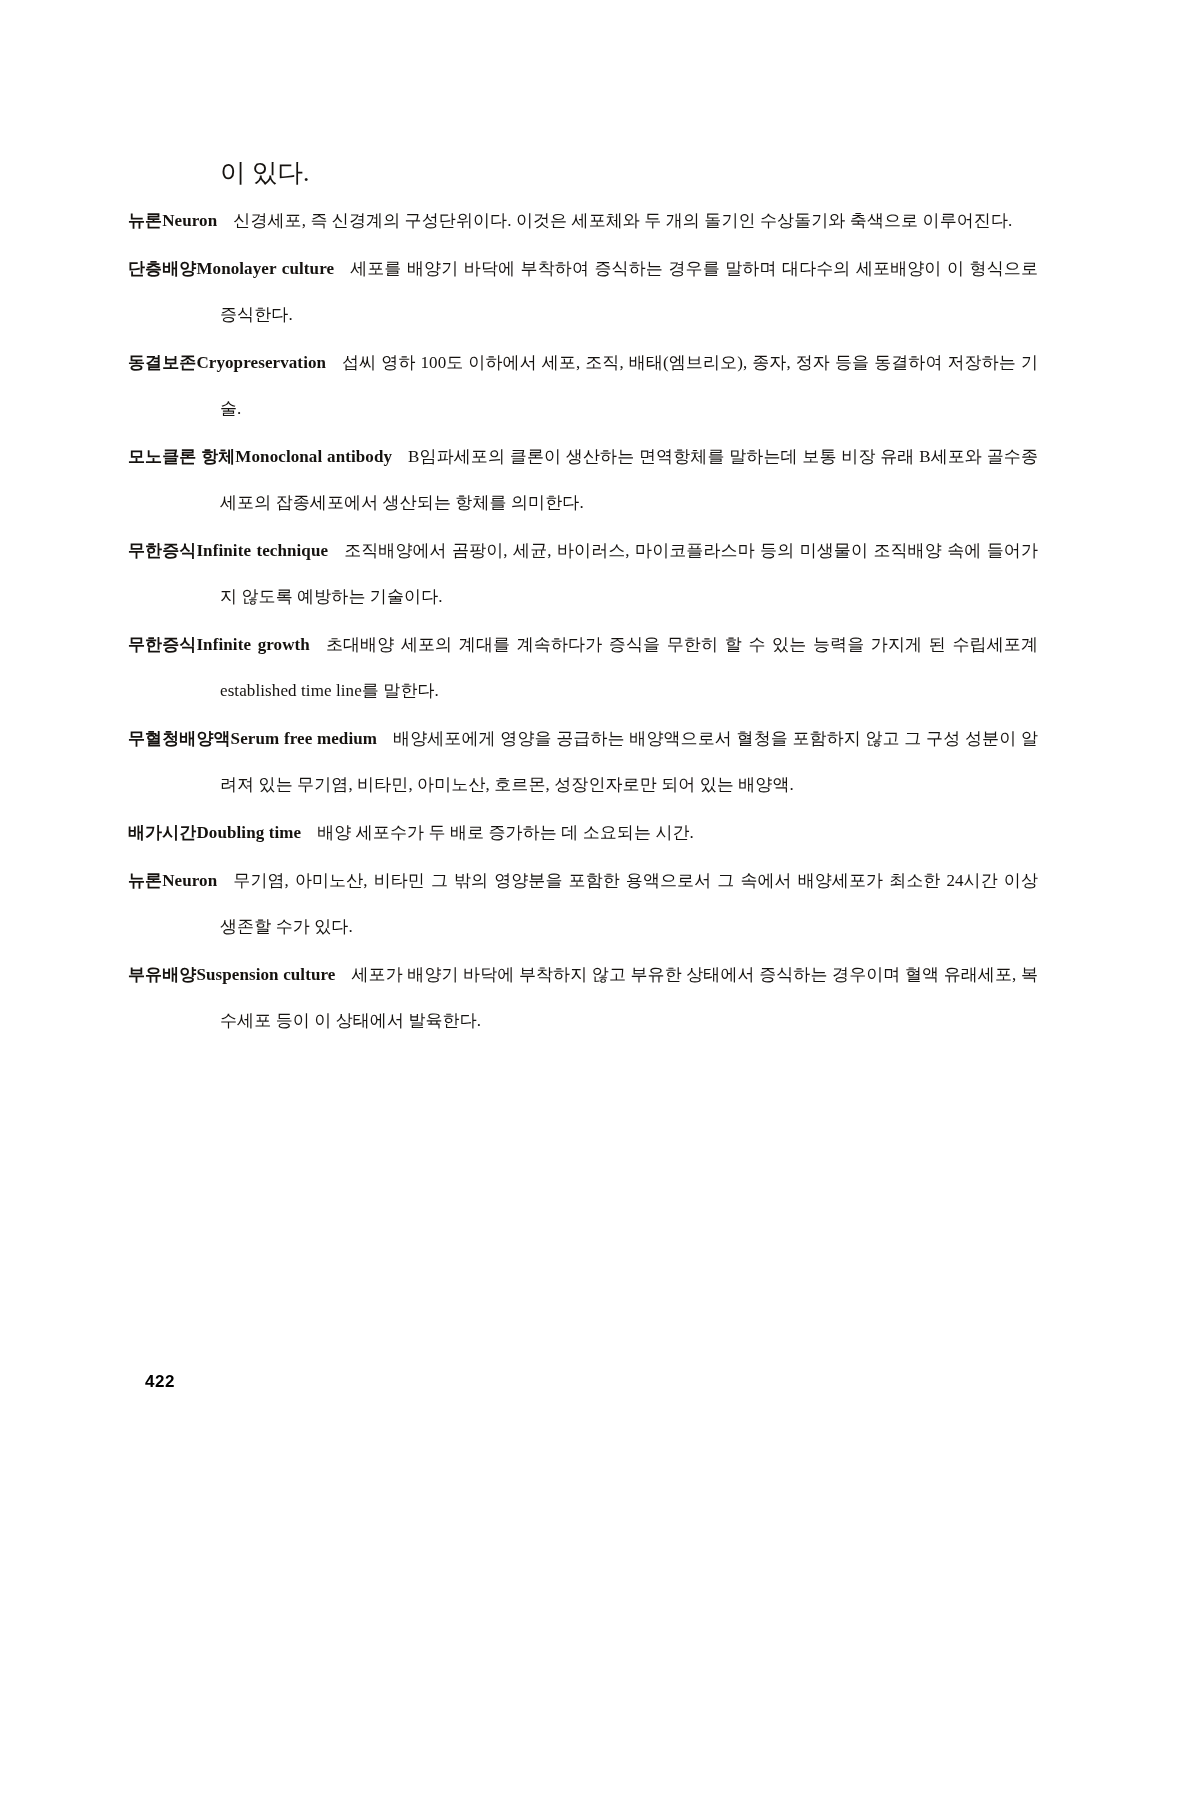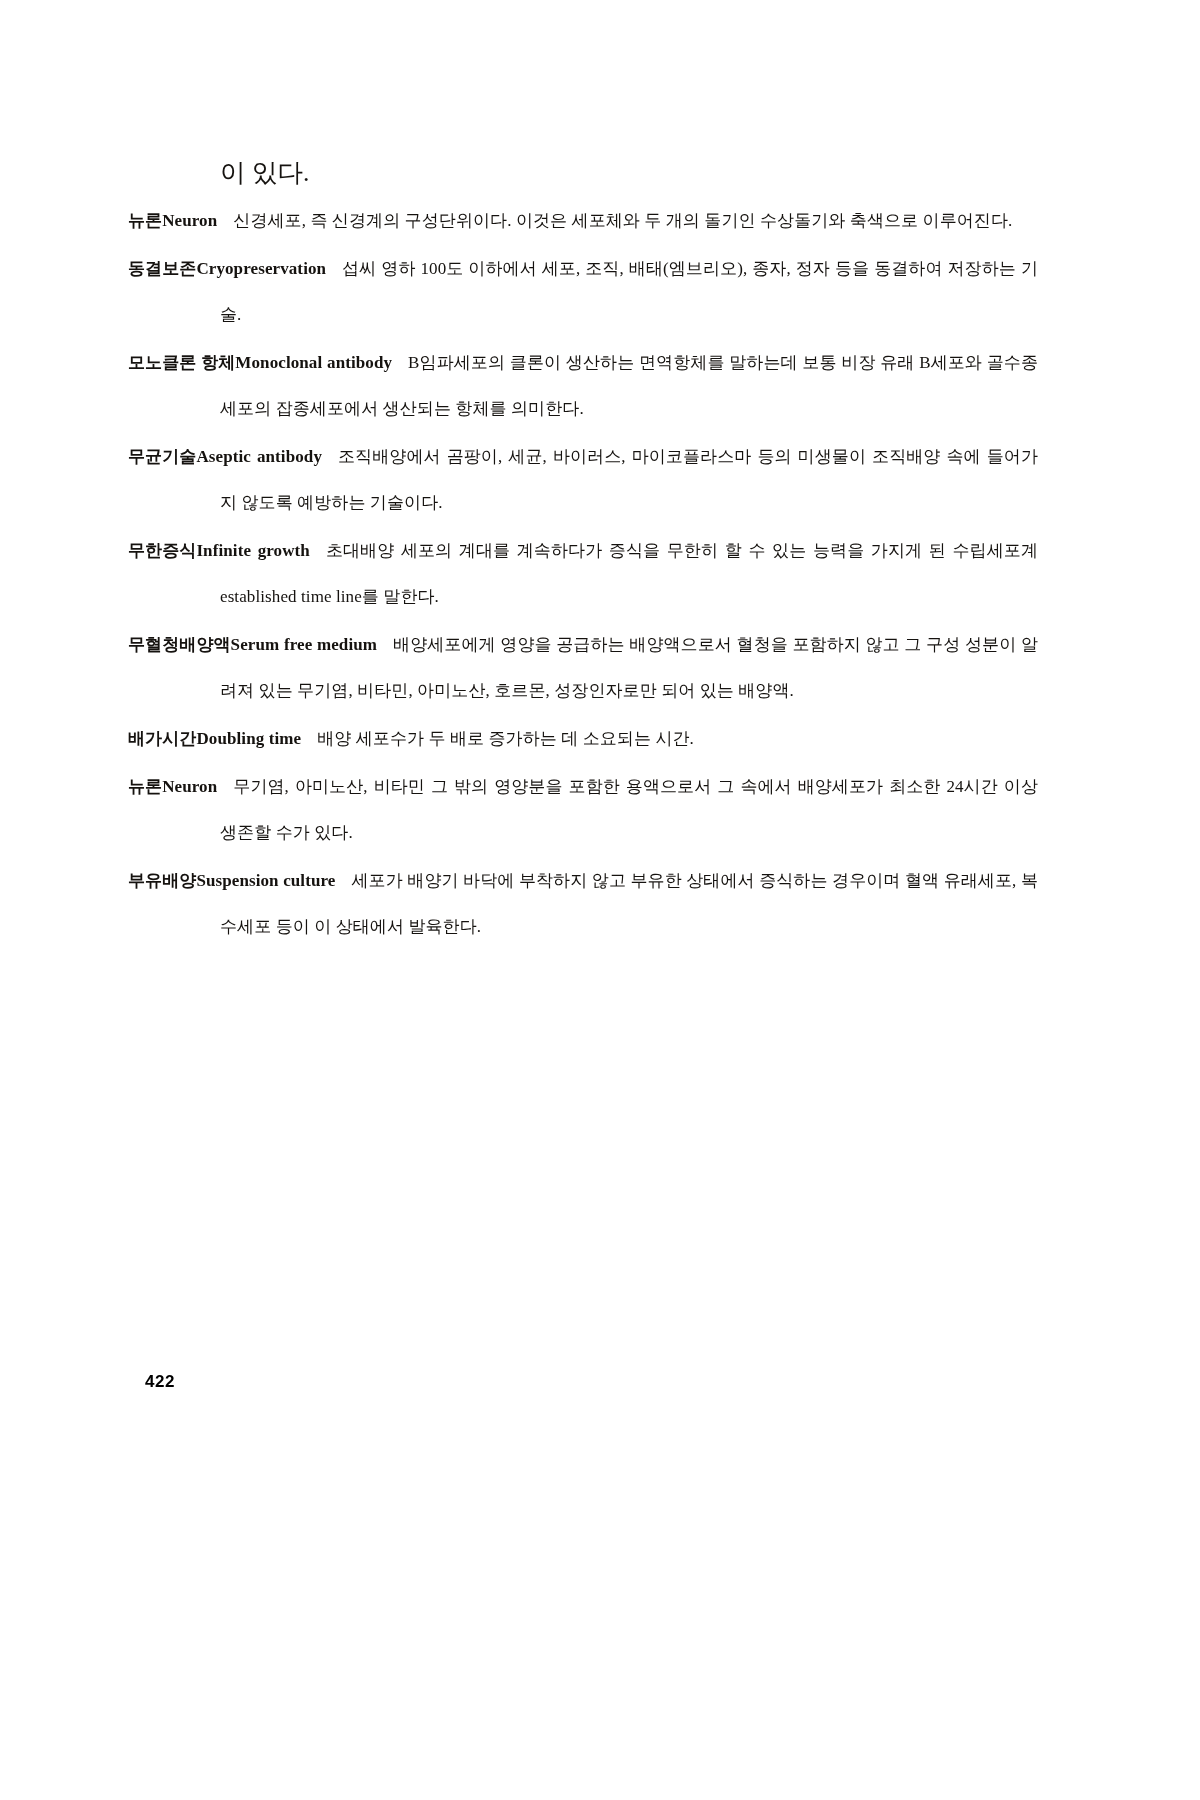--- a/index.html
+++ b/index.html
@@ -69,31 +69,34 @@
 <div class="page">
 
   <div class="content">
 
     <p class="cont-line">이 있다.</p>
 
     <p class="entry">
       <span class="term">뉴론Neuron</span><span class="gap"></span><span class="body">신경세포, 즉 신경계의 구성단위이다. 이것은 세포체와 두 개의 돌기인 수상돌기와 축색으로 이루어진다.</span>
     </p>
 
+    <p class="entry">
+      <span class="term">단층배양Monolayer culture</span><span class="gap"></span><span class="body">세포를 배양기 바닥에 부착하여 증식하는 경우를 말하며 대다수의 세포배양이 이 형식으로 증식한다.</span>
+    </p>
 
     <p class="entry">
       <span class="term">동결보존Cryopreservation</span><span class="gap"></span><span class="body">섭씨 영하 100도 이하에서 세포, 조직, 배태(엠브리오), 종자, 정자 등을 동결하여 저장하는 기술.</span>
     </p>
 
     <p class="entry">
       <span class="term">모노클론 항체Monoclonal antibody</span><span class="gap"></span><span class="body">B임파세포의 클론이 생산하는 면역항체를 말하는데 보통 비장 유래 B세포와 골수종세포의 잡종세포에서 생산되는 항체를 의미한다.</span>
     </p>
 
     <p class="entry">
-      <span class="term">무균기술Aseptic antibody</span><span class="gap"></span><span class="body">조직배양에서 곰팡이, 세균, 바이러스, 마이코플라스마 등의 미생물이 조직배양 속에 들어가지 않도록 예방하는 기술이다.</span>
+      <span class="term">무한증식Infinite technique</span><span class="gap"></span><span class="body">조직배양에서 곰팡이, 세균, 바이러스, 마이코플라스마 등의 미생물이 조직배양 속에 들어가지 않도록 예방하는 기술이다.</span>
     </p>
 
     <p class="entry">
       <span class="term">무한증식Infinite growth</span><span class="gap"></span><span class="body">초대배양 세포의 계대를 계속하다가 증식을 무한히 할 수 있는 능력을 가지게 된 수립세포계established time line를 말한다.</span>
     </p>
 
     <p class="entry">
       <span class="term">무혈청배양액Serum free medium</span><span class="gap"></span><span class="body">배양세포에게 영양을 공급하는 배양액으로서 혈청을 포함하지 않고 그 구성 성분이 알려져 있는 무기염, 비타민, 아미노산, 호르몬, 성장인자로만 되어 있는 배양액.</span>
     </p>
 

